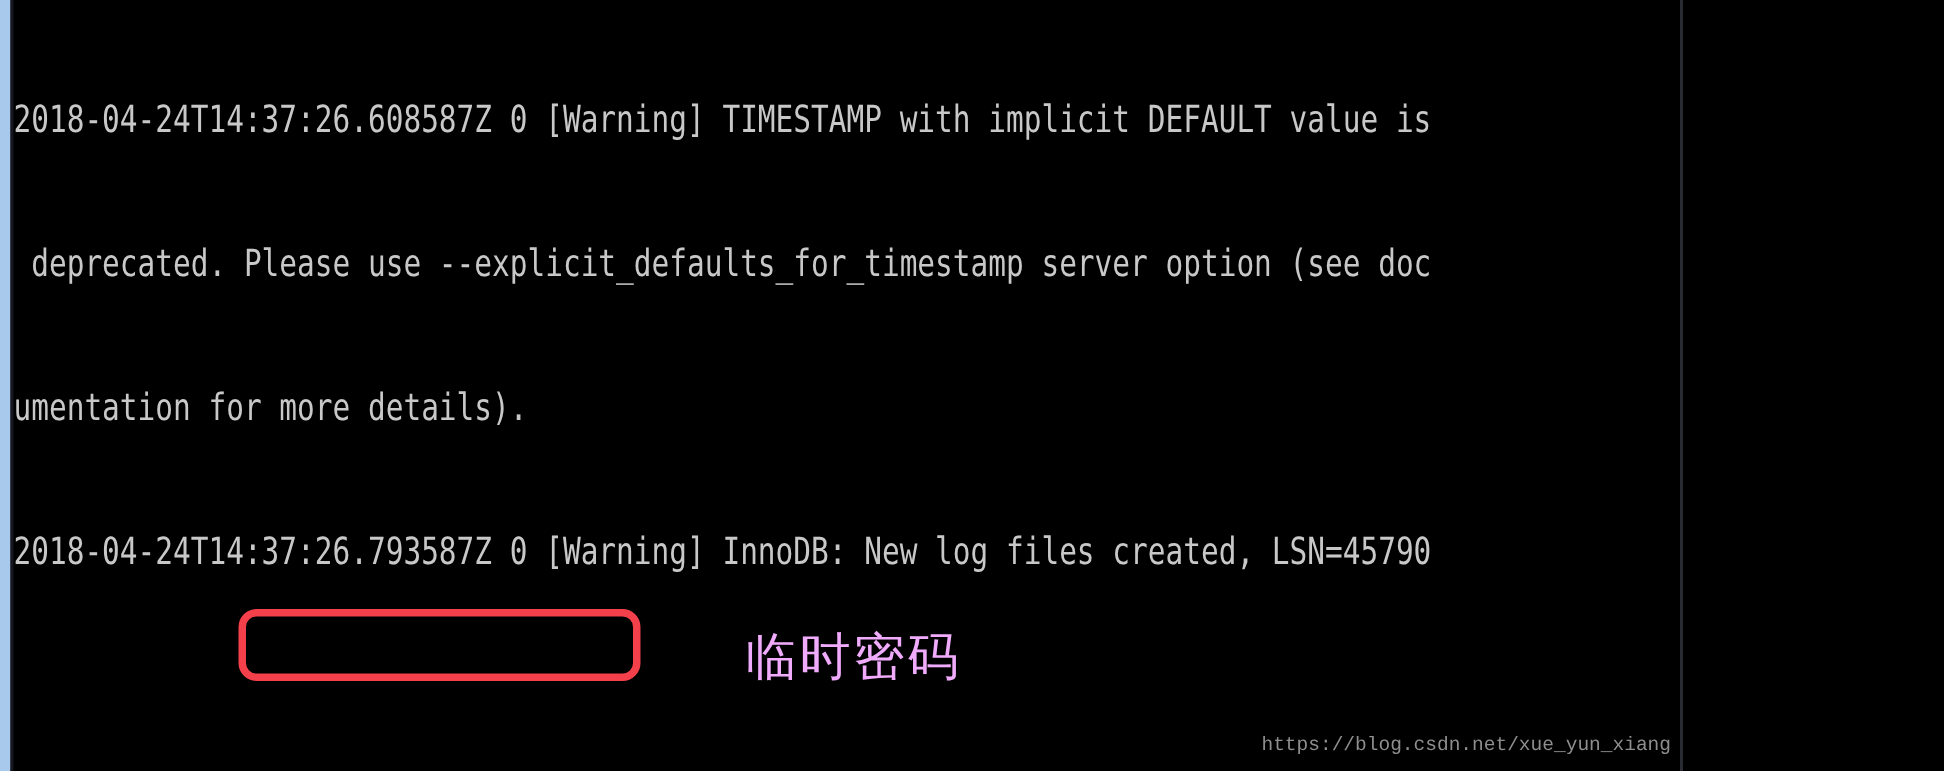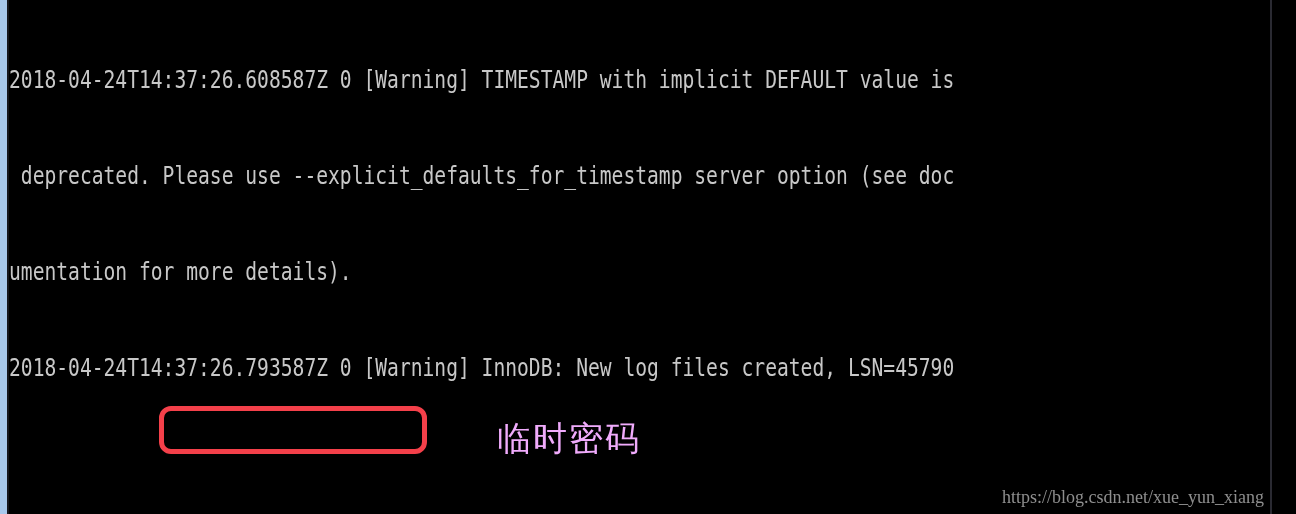--- a/index.html
+++ b/index.html
@@ -2,21 +2,21 @@
 <html><head>
 <meta charset="utf-8">
 <style>
   html, body {
     margin: 0;
     padding: 0;
     background: #000000;
   }
   #screen {
     position: relative;
-    width: 1272px;
+    width: 1122px;
     height: 514px;
     background: #000000;
     overflow: hidden;
     font-family: "DejaVu Sans Mono", "Liberation Mono", monospace;
   }
   
   #left-edge {
     position: absolute;
     left: 0;
     top: 0;
@@ -91,23 +91,23 @@
     letter-spacing: 2px;
     z-index: 4;
     white-space: pre;
   }
   
   #watermark {
     position: absolute;
     right: 8px;
     bottom: 8px;
     color: #8e8e8e;
-    font-size: 18px;
+    font-size: 13px;
     line-height: 18px;
-    font-family: Liberation Serif, serif;
+    font-family: Liberation Mono, monospace;
     z-index: 4;
     white-space: pre;
   }
 </style>
 </head>
 <body>
 
 <div id="screen">
 
   <div id="left-edge"></div>

